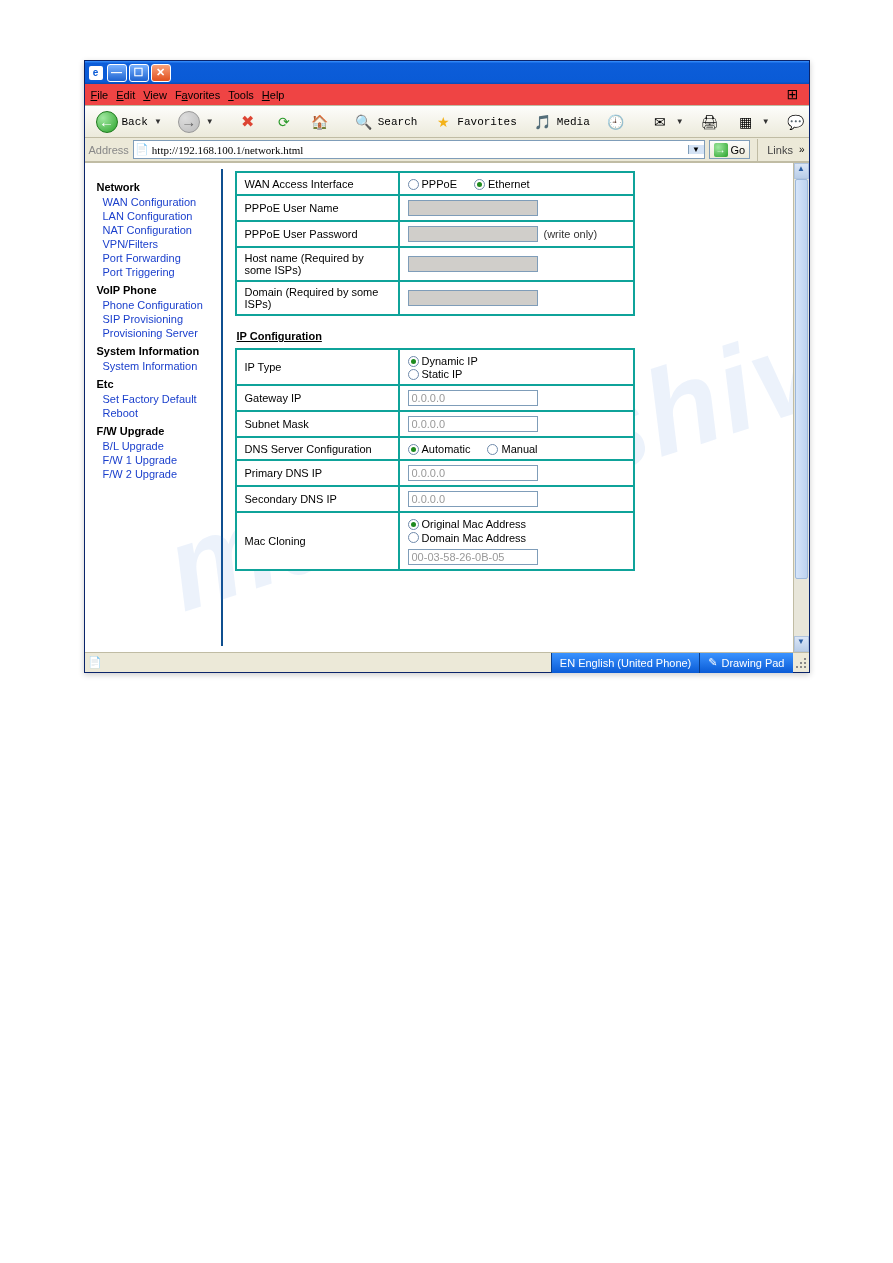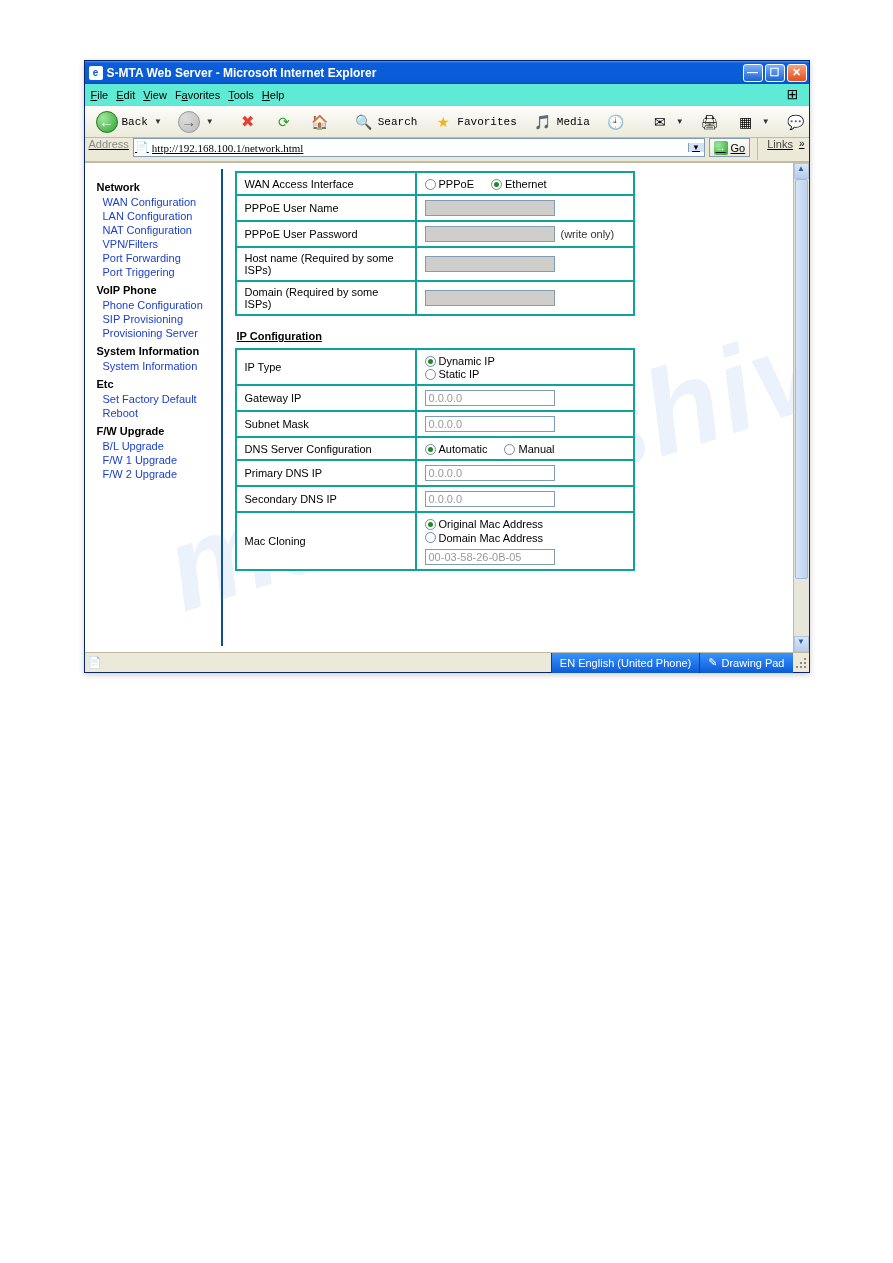--- a/index.html
+++ b/index.html
@@ -10,37 +10,37 @@
   .window { width: 726px; margin: 0 auto; border: 1px solid #0a246a; background: #ece9d8; box-shadow: 0 2px 6px rgba(0,0,0,0.2); }
   .titlebar { height: 23px; background: linear-gradient(to bottom, #3a93ff 0%, #0c5dd9 10%, #0a5bd6 90%, #084cb3 100%); display: flex; align-items: center; padding: 0 2px 0 4px; color: #fff; font-weight: bold; font-size: 12px; }
   .titlebar-icon { width: 14px; height: 14px; background: #fff; border-radius: 2px; margin-right: 4px; display:inline-flex; align-items:center; justify-content:center; color:#0a5bd6; font-size:10px; font-weight:bold; }
   .titlebar-title { flex: 1; }
   .winbtns { display: flex; gap: 2px; }
   .winbtn { width: 20px; height: 18px; border: 1px solid #fff; border-radius: 3px; display:flex; align-items:center; justify-content:center; font-size:11px; font-weight:bold; color:#fff; }
   .winbtn.min, .winbtn.max { background: linear-gradient(to bottom,#78b1ff,#1e63d0); }
   .winbtn.close { background: linear-gradient(to bottom,#f8a27c,#e1501e); }
   .winbtn span { line-height:1; }
 
-  .menubar { height: 22px; background: #5eead4; border-bottom: 1px solid #c0bca4; display:flex; align-items:center; padding: 0 6px; gap: 8px; position:relative; }
+  .menubar { height: 22px; background: #ef4444; border-bottom: 1px solid #c0bca4; display:flex; align-items:center; padding: 0 6px; gap: 8px; position:relative; }
   .menu-item { color:#000; cursor:default; }
   .menu-item .ul { text-decoration: underline; }
   .xp-flag { position:absolute; right:4px; top:2px; width:18px; height:18px; }
   .xp-flag-q { font-size:14px; }
 
   .toolbar { height: 32px; background: linear-gradient(to bottom,#fdfdfb,#eceadb); border-bottom:1px solid #c0bca4; display:flex; align-items:center; padding:0 4px; gap:2px; }
   .tbtn { height:26px; display:flex; align-items:center; gap:4px; padding:0 6px; border:1px solid transparent; border-radius:3px; }
   .ticon { width:20px; height:20px; display:inline-flex; align-items:center; justify-content:center; font-size:14px; }
   .circle { width:22px; height:22px; border-radius:50%; display:inline-flex; align-items:center; justify-content:center; color:#fff; font-weight:bold; font-size:15px; }
   .circle.green { background: radial-gradient(circle at 30% 30%, #a0e8a0, #2aa22a); border:1px solid #1e7a1e; }
   .circle.gray  { background: radial-gradient(circle at 30% 30%, #ddd, #bbb); border:1px solid #999; color:#666; }
   .sep { width:1px; height:22px; background:#c0bca4; margin:0 3px; }
   .caret { font-size:8px; color:#333; margin-left:2px; }
   .tbtn-label { font-size:11px; color:#000;font-family:Liberation Mono, monospace; }
 
-  .addressbar { height:24px; background:#ece9d8; border-bottom:1px solid #c0bca4; display:flex; align-items:flex-start; padding:0 4px; gap:4px;text-decoration:underline; }
+  .addressbar { height:24px; background:#ece9d8; border-bottom:1px solid #c0bca4; display:flex; align-items:center; padding:0 4px; gap:4px; }
   .addr-label { color:#888; font-size:11px; }
   .addr-input-wrap { flex:1; display:flex; align-items:center; background:#fff; border:1px solid #7f9db9; height:19px; }
   .addr-icon { width:16px; height:16px; display:inline-flex; align-items:center; justify-content:center; font-size:11px; }
   .addr-input { flex:1; border:none; outline:none; font-size:11px; padding:0 2px; font-family:Tahoma; }
   .addr-dd { width:16px; text-align:center; background:#d4e3f5; border-left:1px solid #7f9db9; font-size:8px; cursor:default; }
   .go-btn { display:flex; align-items:center; gap:3px; height:19px; padding:0 4px; border:1px solid #7f9db9; background:linear-gradient(to bottom,#fdfdfb,#eceadb); }
   .go-arrow { width:14px; height:14px; background:radial-gradient(circle at 30% 30%,#a0e8a0,#2aa22a); border-radius:2px; display:inline-flex; align-items:center; justify-content:center; color:#fff; font-size:10px; font-weight:bold; }
   .links-lbl { color:#444; font-size:11px; padding:0 2px; }
   .chev { font-size:10px; }
 
@@ -54,21 +54,21 @@
 
   .sidebar { width:134px; padding:6px 0 6px 8px; border-right:2px solid #0f4f8f; margin:6px 12px 6px 4px; }
   .side-group-title { font-weight:bold; color:#000; margin:6px 0 3px; font-size:11px; }
   .side-link { color:#1a3fcc; font-size:11px; margin:2px 0 2px 6px; cursor:pointer; white-space:nowrap; }
 
   .main { flex:1; padding:8px 10px 8px 0; position:relative; }
   .section-title { font-weight:bold; text-decoration:underline; font-size:11px; margin:14px 0 6px 2px; }
 
   table.cfg { border-collapse:collapse; width:400px; }
   table.cfg td { border:2px solid #0fa39a; padding:4px 8px; font-size:11px; background:#fff; vertical-align:middle; }
-  table.cfg td.label { width:180px; }
+  table.cfg td.label { width:163px; }
   table.cfg input[type=text] { width:130px; height:16px; font-size:11px; border:1px solid #7f9db9; padding:1px 3px; }
   table.cfg input.gray { background:#d0ceca; color:#888; }
   table.cfg input.disabled { color:#999; }
   .radio { width:11px; height:11px; border:1px solid #6f8aab; border-radius:50%; display:inline-block; vertical-align:middle; margin-right:3px; position:relative; }
   .radio.sel::after { content:""; position:absolute; top:2px; left:2px; width:5px; height:5px; background:#1f8b1f; border-radius:50%; }
   .radio-lbl { vertical-align:middle; margin-right:14px; }
   .note { font-size:11px; color:#333; margin-left:6px; }
 
   
   .statusbar { height:20px; background:#ece9d8; border-top:1px solid #c0bca4; display:flex; align-items:center; font-size:11px; }
@@ -84,21 +84,20 @@
 </style>
 </head>
 <body>
 
 <div class="page">
 
   <div class="window">
 
     <div class="titlebar">
       <span class="titlebar-icon">e</span>
-      <span class="titlebar-title">S-MTA Web Server - Microsoft Internet Explorer</span>
       <div class="winbtns">
         <div class="winbtn min">
             <span>—</span>
           </div>
         <div class="winbtn max">
             <span>☐</span>
           </div>
         <div class="winbtn close">
             <span>✕</span>
           </div>

